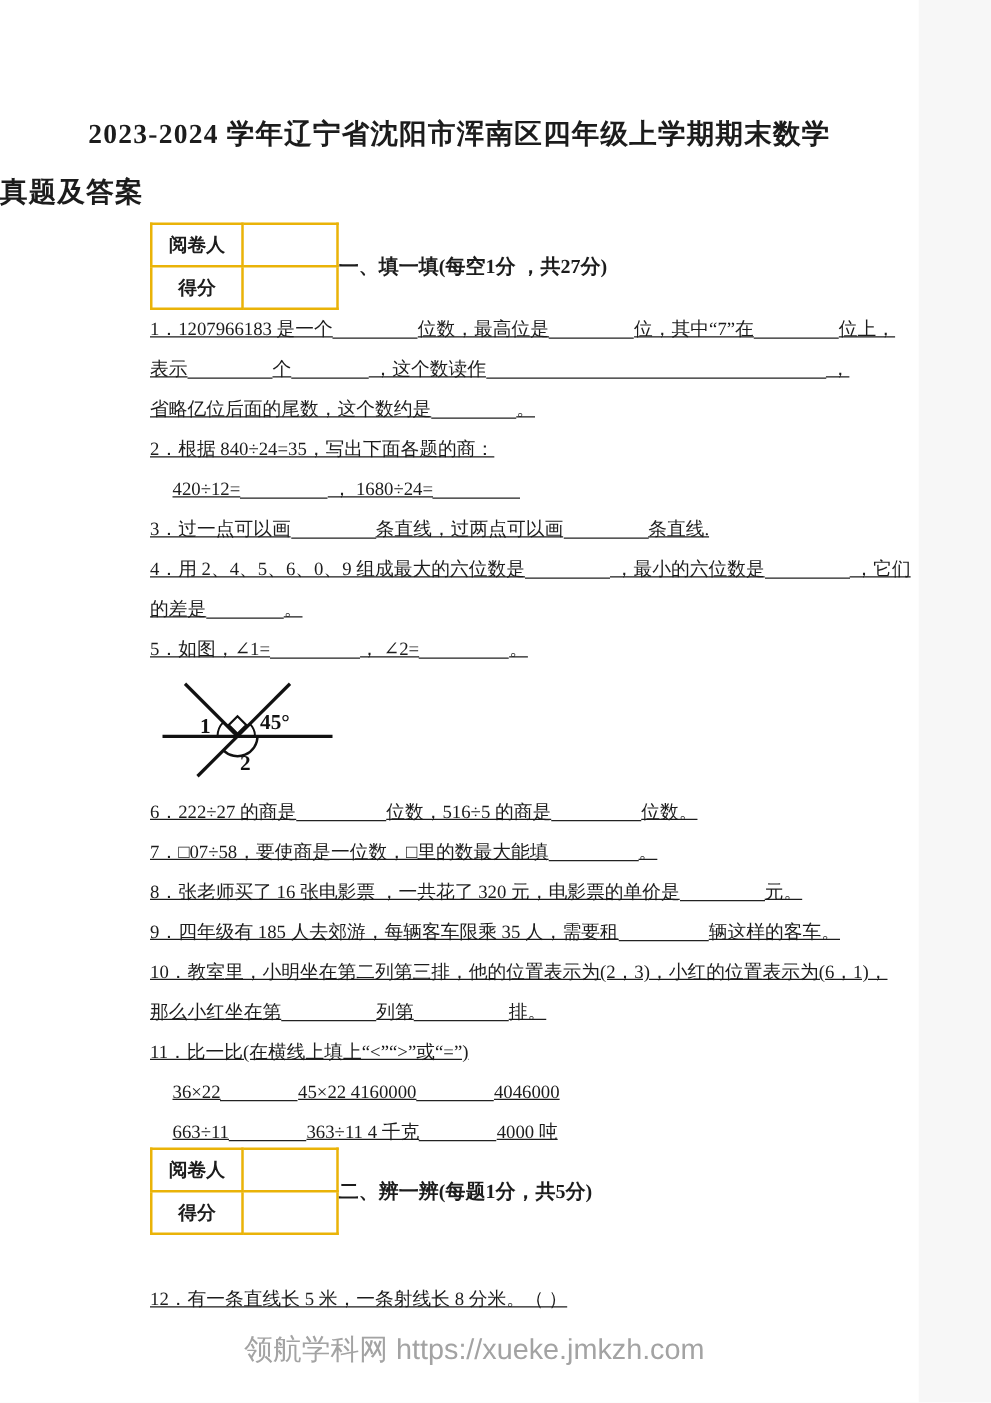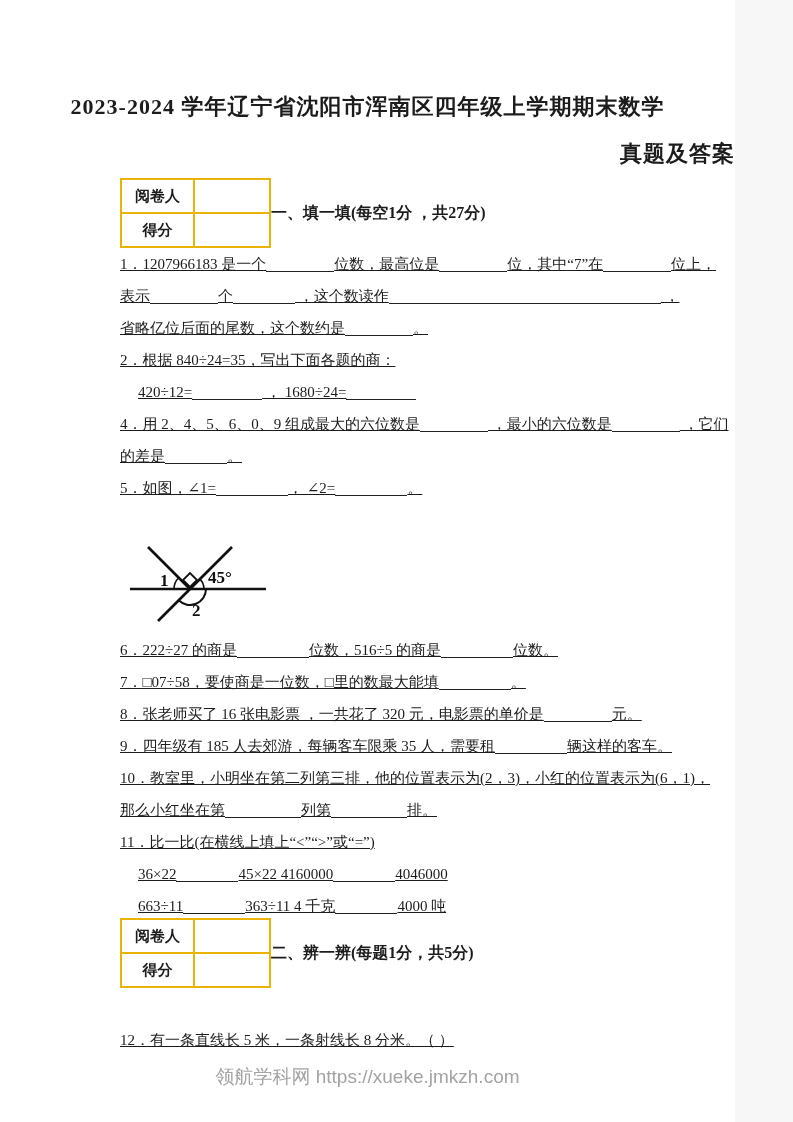--- a/index.html
+++ b/index.html
@@ -16,21 +16,21 @@
     overflow:hidden;
   }
   .doc-title{
     position:absolute;top:92px;left:0;width:100%;
     text-align:center;
     font-size:22px;font-weight:bold;letter-spacing:1px;
     margin:0;
   }
   .doc-title-2{
     position:absolute;top:139px;left:0;width:100%;
-    text-align:right;
+    text-align:left;
     font-size:22px;font-weight:bold;letter-spacing:1px;
     margin:0;
   }
   .section-row{
     position:absolute;left:120px;
     display:flex;align-items:center;
   }
   .score-table{
     border-collapse:collapse;
     flex:0 0 auto;
@@ -63,23 +63,23 @@
     border-bottom:1.5px solid #222;
     height:15px;
     vertical-align:-3px;
   }
   .angle-figure{
     position:absolute;top:533px;left:128px;
     width:140px;height:108px;
   }
   .angle-figure svg{display:block;}
   .footer{
-    position:absolute;top:1064px;left:0;width:100%;
+    position:absolute;top:1064px;left:12px;width:100%;
     text-align:center;
-    font-size:19px;
+    font-size:23px;
     color:#a3a3a3;
     font-family:"Liberation Sans","DejaVu Sans",sans-serif;
   }
 </style>
 </head>
 <body>
 
 <div class="page">
 
   <h1 class="doc-title">2023-2024 学年辽宁省沈阳市浑南区四年级上学期期末数学</h1>
@@ -100,20 +100,21 @@
       </table>
     <div class="section-heading">一、填一填(每空1分 ，共27分)</div>
   </div>
 
   <div class="qblock" style="top:248px;">
     <p class="line"><span>1．1207966183 是一个</span><span class="blank" style="width: 68px;"></span><span>位数，最高位是</span><span class="blank" style="width: 68px;"></span><span>位，其中“7”在</span><span class="blank" style="width: 68px;"></span><span>位上，</span></p>
     <p class="line"><span>表示</span><span class="blank" style="width: 68px;"></span><span>个</span><span class="blank" style="width: 62px;"></span><span> ，这个数读作</span><span class="blank" style="width: 272px;"></span><span> ，</span></p>
     <p class="line"><span>省略亿位后面的尾数，这个数约是</span><span class="blank" style="width: 68px;"></span><span>。</span></p>
     <p class="line"><span>2．根据 840÷24=35，写出下面各题的商：</span></p>
     <p class="line indent"><span>420÷12=</span><span class="blank" style="width: 70px;"></span><span> ， 1680÷24=</span><span class="blank" style="width: 70px;"></span></p>
+    <p class="line"><span>3．过一点可以画</span><span class="blank" style="width: 68px;"></span><span>条直线，过两点可以画</span><span class="blank" style="width: 68px;"></span><span>条直线.</span></p>
     <p class="line"><span>4．用 2、4、5、6、0、9 组成最大的六位数是</span><span class="blank" style="width: 68px;"></span><span> ，最小的六位数是</span><span class="blank" style="width: 68px;"></span><span> ，它们</span></p>
     <p class="line"><span>的差是</span><span class="blank" style="width: 62px;"></span><span>。</span></p>
     <p class="line"><span>5．如图，∠1=</span><span class="blank" style="width: 72px;"></span><span>， ∠2=</span><span class="blank" style="width: 72px;"></span><span>。</span></p>
   </div>
 
   <div class="angle-figure">
     <svg width="140" height="108" viewBox="0 0 140 108">
 
       <line x1="2" y1="56" x2="138" y2="56" stroke="#111" stroke-width="2.6"></line>
 

